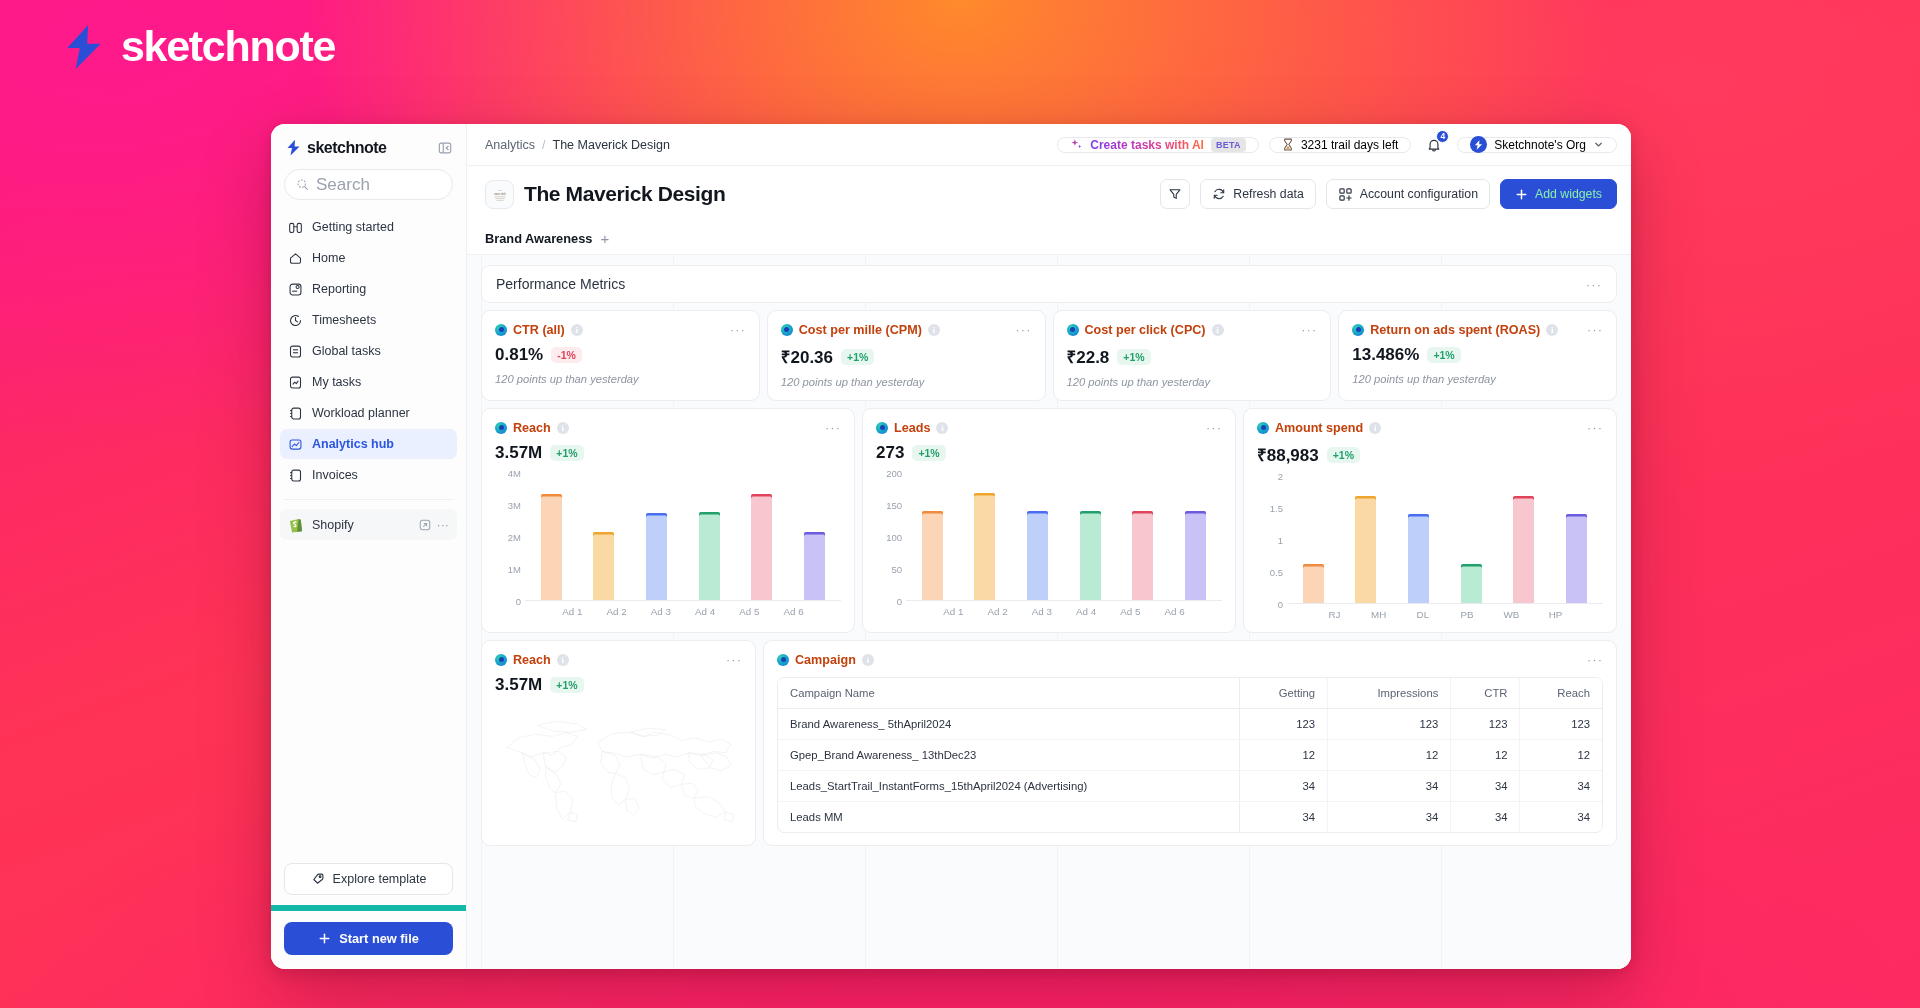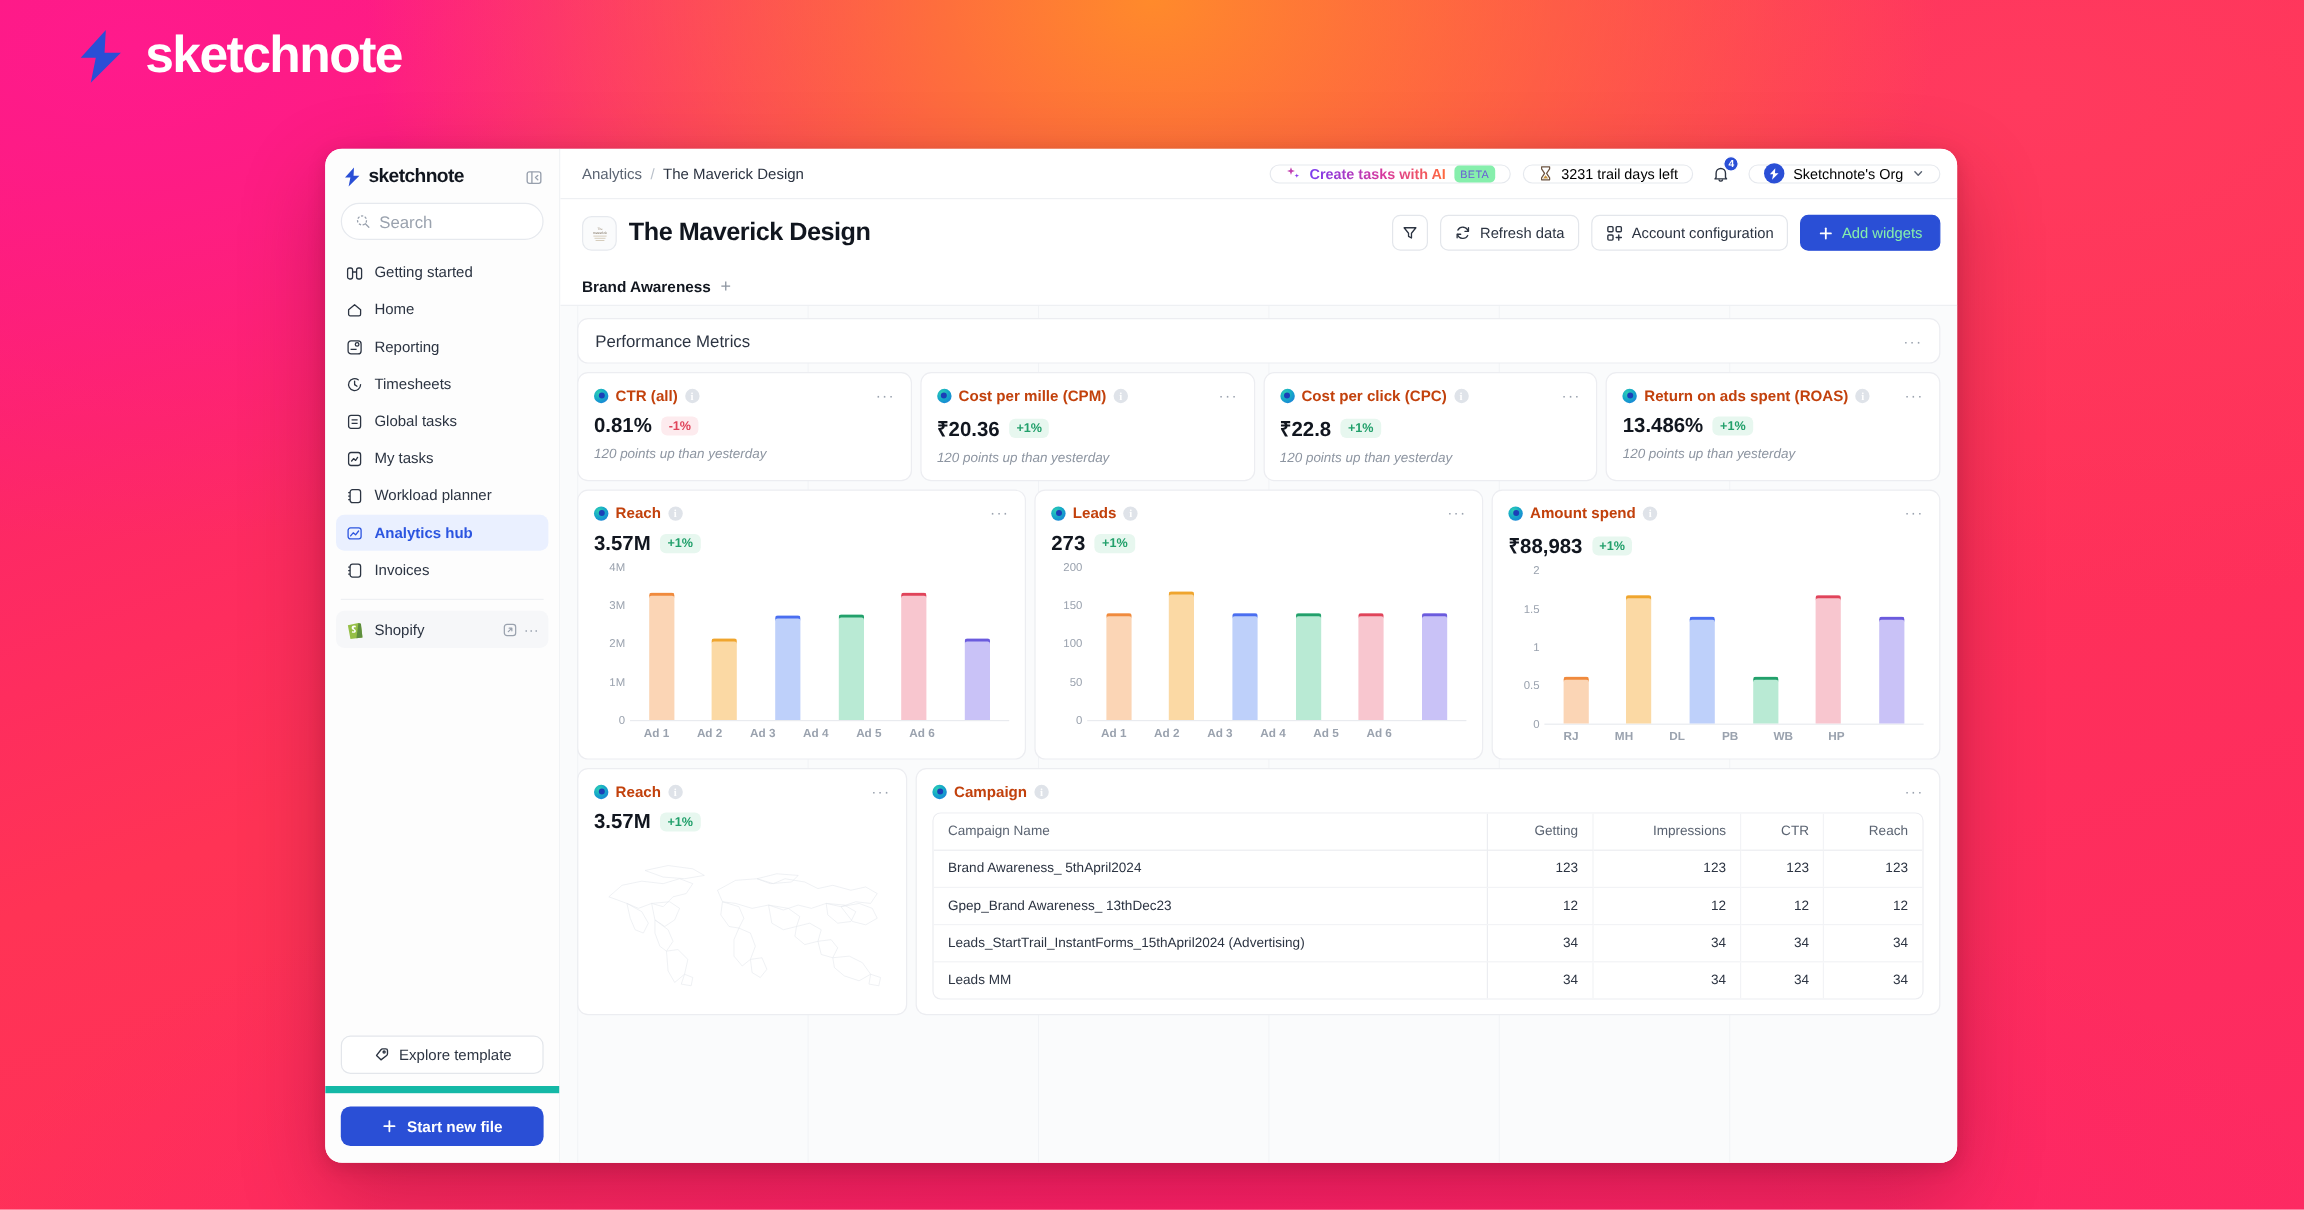--- a/index.html
+++ b/index.html
@@ -60,21 +60,21 @@
     width: 19px; height: 19px; border-radius: 4px;
     display: flex; align-items: center; justify-content: center;
     color: #98a0ad; cursor: pointer;
   }
   .search-box {
     margin: 2px 13px 12px 13px;
     height: 31px; border: 1px solid #e6e9ee; border-radius: 17px;
     display: flex; align-items: center; gap: 7px; padding: 0 11px;
     background: #fff;
   }
-  .search-box .ph { font-size: 14px; color: #9aa2ae; }
+  .search-box .ph { font-size: 17px; color: #9aa2ae; }
   .nav { padding: 0 9px; display: flex; flex-direction: column; gap: 1px; }
   .nav-item {
     display: flex; align-items: center; gap: 9px;
     height: 30px; padding: 0 8px; border-radius: 7px;
     font-size: 12.5px; color: #2c3442; cursor: pointer;
   }
   .nav-item svg { flex: 0 0 15px; }
   .nav-item.active { background: #eaf0ff; color: #2c55e0; font-weight: 600; }
   .nav-item.active svg { color: #2c55e0; }
   .sb-divider { height: 1px; background: #eef0f3; margin: 9px 13px; }
@@ -114,21 +114,21 @@
     height: 16px; border: 1px solid #e6e9ee; border-radius: 15px;
     display: flex; align-items: center; gap: 7px; padding: 0 12px;
     font-size: 12px; cursor: pointer; background:#fff;
   }
   .ai-pill .ai-text {
     background: linear-gradient(90deg, #7a3cf0 0%, #d8379c 55%, #ff6a3d 100%);
     -webkit-background-clip: text; background-clip: text; color: transparent;
     font-weight: 600;
   }
   .beta {
-    background: #86efac; color: #6a5bd6; font-size: 9px; font-weight: 400;
+    background: #e5e5e5; color: #6a5bd6; font-size: 9px; font-weight: 700;
     padding: 2px 5px; border-radius: 4px; letter-spacing: .3px;
   }
   .bell-wrap { position: relative; width: 26px; height: 26px;
     display:flex;align-items:center;justify-content:center; cursor:pointer; }
   .badge {
     position: absolute; top: -2px; right: -2px;
     background: #2a4fd6; color: #fff; font-size: 8.5px; font-weight: 700;
     min-width: 13px; height: 13px; border-radius: 7px;
     display: flex; align-items: center; justify-content: center;
     border: 1.5px solid #fff;
@@ -226,21 +226,21 @@
   }
   .plot { flex: 1; position: relative; border-bottom: 1px solid #e9ebef; }
   .bars { position: absolute; inset: 0; display: flex; align-items: flex-end;
           justify-content: space-around; }
   .bar-slot { width: 14%; display: flex; justify-content: center; align-items: flex-end; height:100%;}
   .bar { width: 21px; border-radius: 2px 2px 0 0; position: relative; }
   .bar::before {
     content: ""; position: absolute; left: 0; right: 0; top: 0; height: 2.5px;
     border-radius: 2px 2px 0 0;
   }
-  .x-labels { display: flex; justify-content: flex-start; margin-left: 30px; margin-top: 5px; font-weight: bold; }
+  .x-labels { display: flex; justify-content: center; margin-left: 30px; margin-top: 5px; }
   .x-labels span { width: 14%; text-align: center; font-size: 9.8px; color: #9aa2ae; }
 
   
   .tbl { margin-top: 10px; border: 1px solid #ecedf1; border-radius: 7px; overflow: hidden; }
   .tbl table { width: 100%; border-collapse: collapse; }
   .tbl th {
     text-align: left; font-size: 11.3px; font-weight: 400; color: #5b6472;
     padding: 9px 12px; background: #fff; border-bottom: 1px solid #ecedf1;
   }
   .tbl td {

